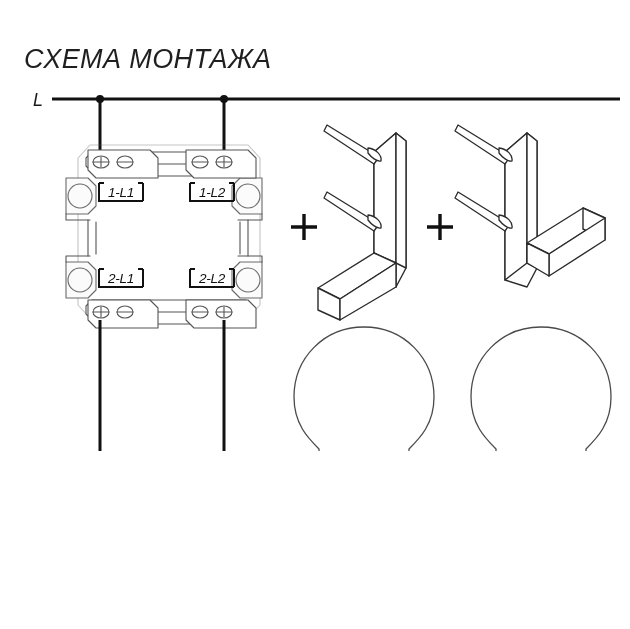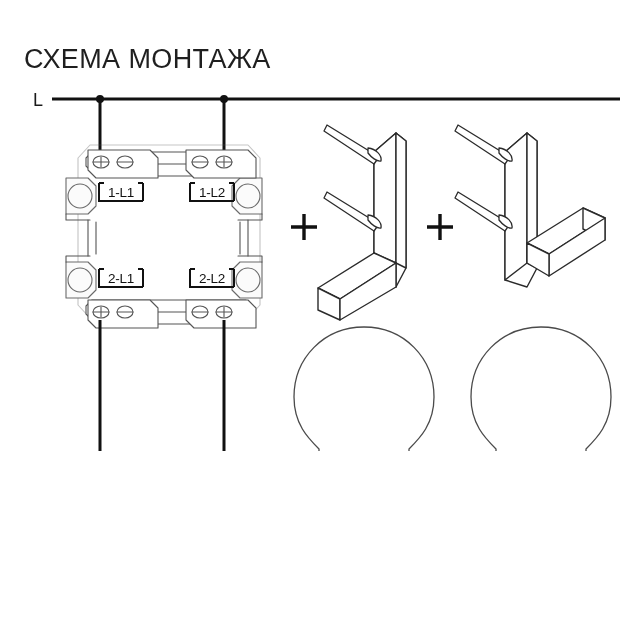--- a/index.html
+++ b/index.html
@@ -11,20 +11,21 @@
   body {
     font-family: "Liberation Sans", sans-serif;
     color: #1a1a1a;
   }
   #canvas {
     position: relative;
     width: 630px;
     height: 451px;
     background: #ffffff;
     overflow: hidden;
+    font-style: italic;
   }
   #diagram-svg {
     position: absolute;
     left: 0;
     top: 0;
     width: 630px;
     height: 629px;
     display: block;
   }
   .ttl {

